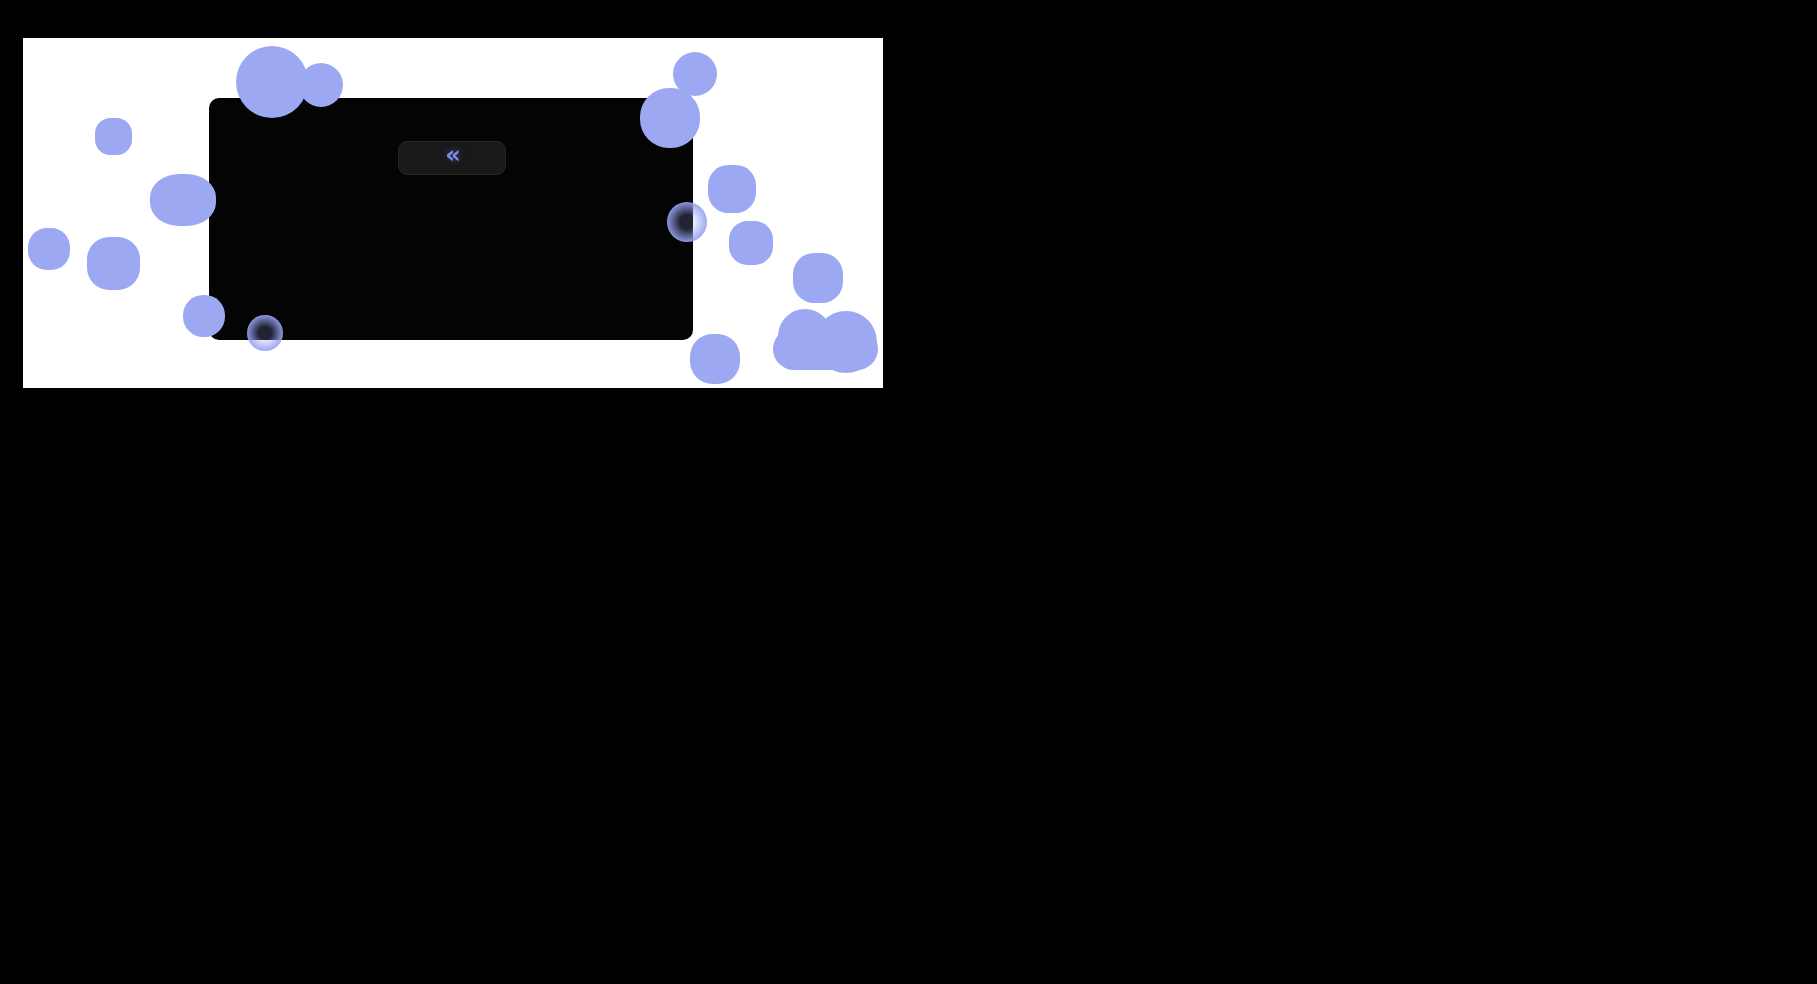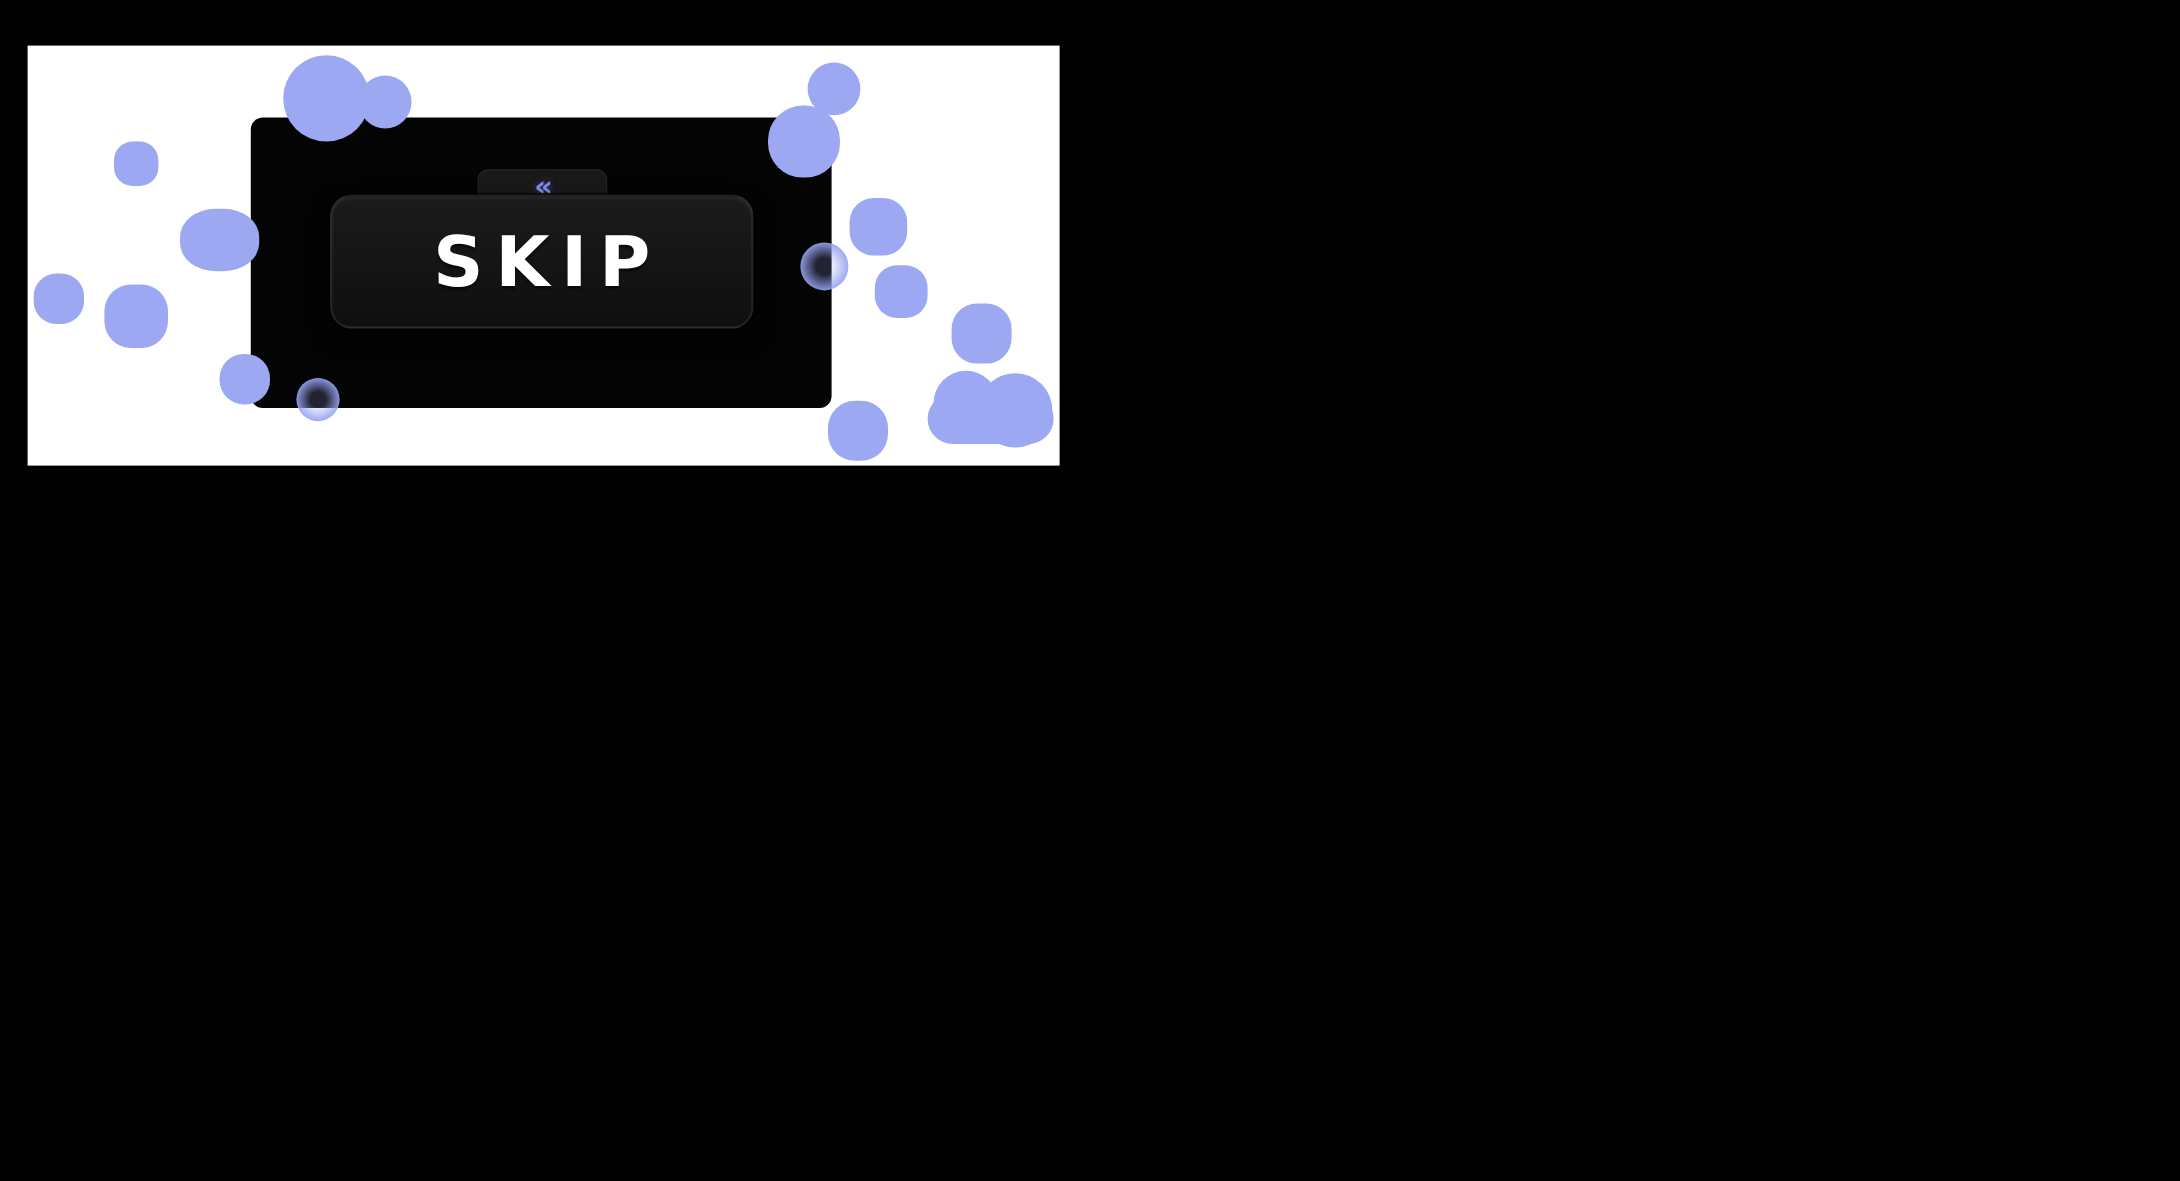--- a/index.html
+++ b/index.html
@@ -105,23 +105,20 @@
 <div class="stage">
 
   <div class="canvas">
 
     <div class="skip-panel">
 
       <div class="collapse-tab">
         <span class="chevrons">«</span>
       </div>
 
-      <div class="skip-button">
-        <span class="label">SKIP</span>
-      </div>
 
     </div>
 
     <div class="blob-layer">
         <div class="blob" style="left: 213px; top: 8px; width: 72px; height: 72px; border-radius: 50%;"></div>
         <div class="blob" style="left: 276px; top: 25px; width: 44px; height: 44px; border-radius: 50%;"></div>
         <div class="blob" style="left: 72px; top: 80px; width: 37px; height: 37px; border-radius: 42%;"></div>
         <div class="blob" style="left: 127px; top: 136px; width: 66px; height: 52px; border-radius: 45%;"></div>
         <div class="blob" style="left: 5px; top: 190px; width: 42px; height: 42px; border-radius: 45%;"></div>
         <div class="blob" style="left: 64px; top: 199px; width: 53px; height: 53px; border-radius: 42%;"></div>

